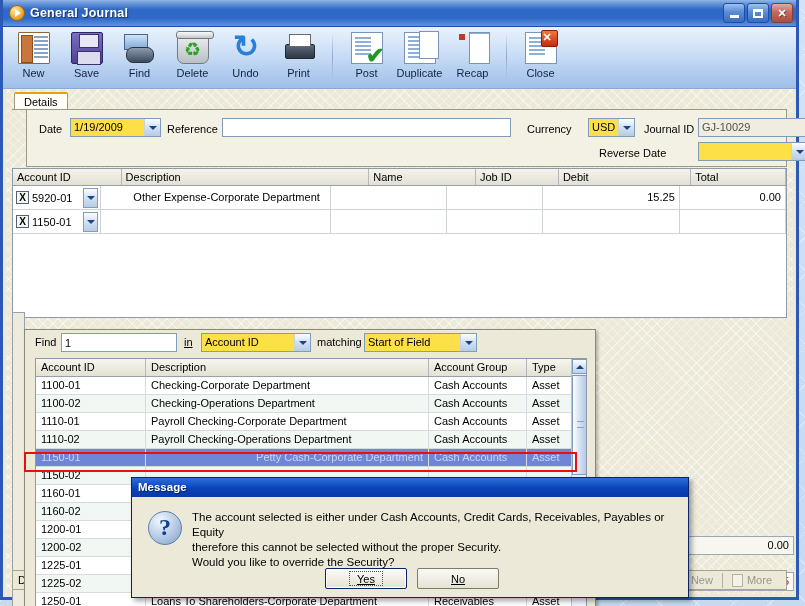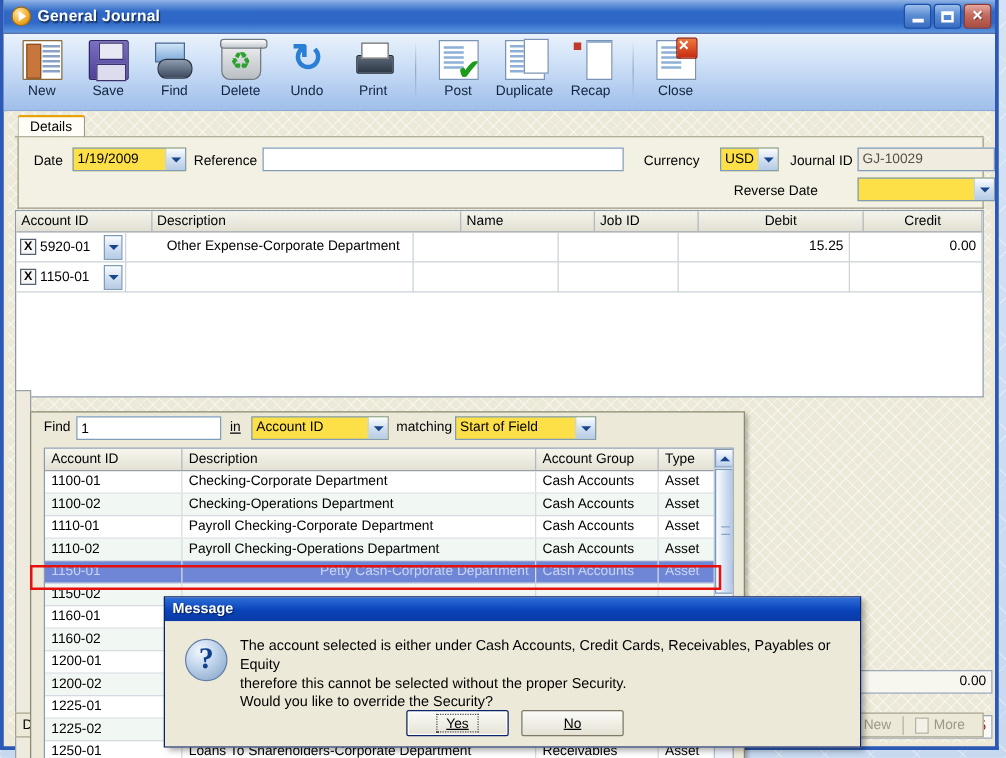--- a/index.html
+++ b/index.html
@@ -133,21 +133,21 @@
   }
   #tabstrip{ position:absolute;left:8px;top:3px;height:18px; display:flex; }
   .tab{
     height:18px; padding:0 9px; line-height:17px; font-size:11px; color:#000;
     background:#fffdf5; border:1px solid #9c9a82; border-bottom:none;
     border-top:2px solid #e8a20c; border-radius:2px 2px 0 0;
   }
   #tabline{ position:absolute;left:6px;right:6px;top:20px;height:1px;background:#9c9a82; }
 
   #formpanel{
-    position:absolute;left:8px;right:6px;top:21px;height:57px;
+    position:absolute;left:20px;right:6px;top:21px;height:57px;
     background:#f3f1e4;border:1px solid #9c9a82;border-top:none;
   }
   .fld-lbl{ position:absolute; font-size:11px; color:#000; }
   .tbox{
     position:absolute;background:#fff;border:1px solid #7f9db9;
     font-size:11px;color:#000;line-height:17px;padding:0 3px;height:19px;
   }
   .tbox.ro{ background:#f0ece0; color:#55504a; }
   .combo{ position:absolute;height:19px;border:1px solid #7f9db9;background:#fde047;display:flex; }
   .combo .cval{ flex:1;font-size:11px;line-height:17px;padding:0 3px;color:#000;overflow:hidden;white-space:nowrap; }
@@ -161,21 +161,21 @@
 
   
   #grid{
     position:absolute;left:6px;right:6px;top:79px;height:150px;
     border:1px solid #8d9aab;background:#fff;overflow:hidden;
   }
   #gridhead{ display:flex;height:17px;
     background:linear-gradient(180deg,#f5f4ec,#e2e0d2);
     border-bottom:1px solid #9aa0a8;font-size:11px;color:#000;}
   #gridhead .gh{ border-right:1px solid #b3b8bf; line-height:16px; padding:0 4px; overflow:hidden;white-space:nowrap;}
-  .gh.r{ text-align:center; }
+  .gh.r{ text-align:left; }
   .growwrap{ display:flex;height:24px;border-bottom:1px solid #ccd2d8;font-size:11px;align-items:center;}
   .gcell{ border-right:1px solid #ccd2d8;height:24px;line-height:23px;padding:0 4px;overflow:hidden;white-space:nowrap;margin-left:28px;}
   .gcell.r{ text-align:right; }
   .acctcell{ display:flex;align-items:center;height:24px;border-right:1px solid #ccd2d8;padding-left:3px;}
   .xbtn{
     width:13px;height:13px;border:1px solid #54626f;background:#f6f6f6;
     font-size:10px;line-height:11px;text-align:center;font-weight:bold;color:#000;margin-right:3px;flex:none;
   }
   .acctval{ flex:1;font-size:11px;color:#000;line-height:22px;overflow:hidden;white-space:nowrap;}
   .mini-arrow{
@@ -381,21 +381,21 @@
       </div>
     </div>
 
     <div id="grid">
       <div id="gridhead">
         <div class="gh" style="width:110px;">Account ID</div>
         <div class="gh" style="width:251px;">Description</div>
         <div class="gh" style="width:108px;">Name</div>
         <div class="gh" style="width:84px;">Job ID</div>
         <div class="gh r" style="width:134px;">Debit</div>
-        <div class="gh r" style="width:96px;">Credit</div>
+        <div class="gh r" style="width:96px;">Total</div>
       </div>
 
       <div class="growwrap">
         <div class="acctcell" style="width:110px;">
           <span class="xbtn">X</span>
           <span class="acctval">5920-01</span>
           <span class="mini-arrow">
               <b></b>
             </span>
         </div>

